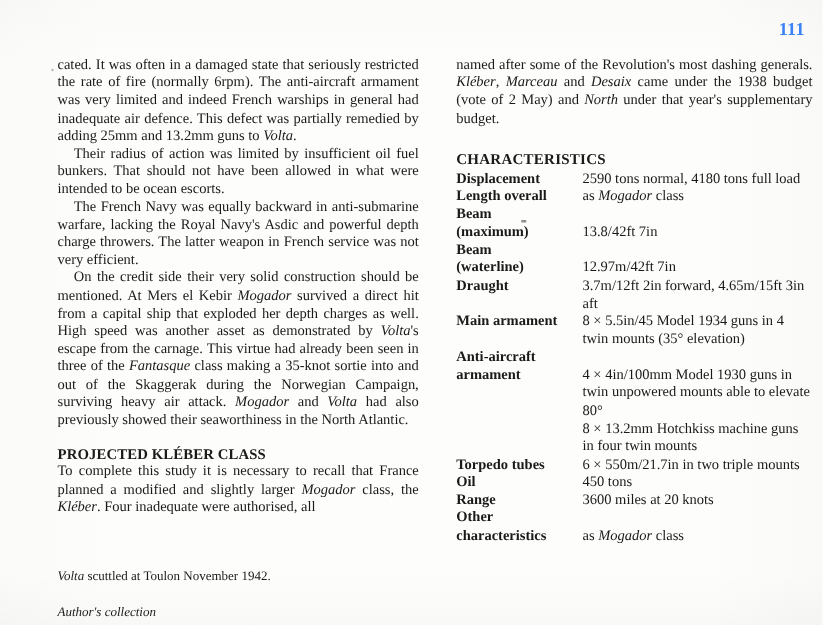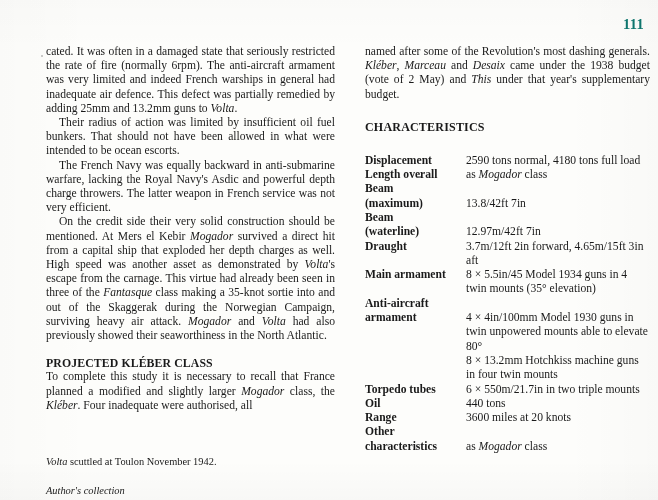--- a/index.html
+++ b/index.html
@@ -31,21 +31,21 @@
     pointer-events: none;
   }
 
   .folio {
     position: absolute;
     top: 16px;
     right: 14px;
     font-weight: bold;
     font-size: 14.5px;
     letter-spacing: 0.3px;
-    color: #0f766e;
+    color: #3b82f6;
   }
 
   .col {
     position: absolute;
     top: 45px;
     font-size: 11.6px;
     line-height: 14.2px;
   }
   .col-left {
     left: 46px;
@@ -81,21 +81,21 @@
     margin: 0 0 0 0;
     font-size: 12px;
     line-height: 15px;
     font-weight: bold;
     letter-spacing: 0.2px;
   }
 
   .spec-table {
     border-collapse: collapse;
     width: 100%;
-    margin-top: 19px;
+    margin-top: 1px;
   }
   .spec-table td {
     vertical-align: top;
     padding: 0 0 0 0;
     font-size: 11.6px;
     line-height: 14.3px;
   }
   .spec-label {
     width: 97px;
     font-weight: bold;
@@ -167,21 +167,21 @@
     <p class="para"><span>To complete this study it is necessary to recall that France planned a modified and slightly larger </span><i>Mogador</i><span> class, the </span><i>Kléber</i><span>. Four inadequate were authorised, all</span></p>
   </div>
 
   <div class="caption">
     <span><i>Volta</i><span> scuttled at Toulon November 1942.</span></span>
     <span class="credit">Author's collection</span>
   </div>
 
   <div class="col col-right">
 
-    <p class="para"><span>named after some of the Revolution's most dashing generals. </span><i>Kléber</i><span>, </span><i>Marceau</i><span> and </span><i>Desaix</i><span> came under the 1938 budget (vote of 2 May) and </span><i>This</i><span> under that year's supplementary budget.</span></p>
+    <p class="para"><span>named after some of the Revolution's most dashing generals. </span><i>Kléber</i><span>, </span><i>Marceau</i><span> and </span><i>Desaix</i><span> came under the 1938 budget (vote of 2 May) and </span><i>North</i><span> under that year's supplementary budget.</span></p>
 
     <div style="height:18px"></div>
 
     <h2 class="char-head">CHARACTERISTICS</h2>
 
     <table class="spec-table">
       <tbody>
         <tr>
           <td class="spec-label">Displacement</td>
           <td class="spec-value">2590 tons normal, 4180 tons full load</td>
@@ -212,21 +212,21 @@
           <td class="spec-label">Anti-aircraft
 armament</td>
           <td class="spec-value"><span style="display:block;height:14.3px"></span><span>4 × 4in/100mm Model 1930 guns in twin unpowered mounts able to elevate 80°</span><span class="sub">8 × 13.2mm Hotchkiss machine guns in four twin mounts</span></td>
         </tr>
         <tr>
           <td class="spec-label">Torpedo tubes</td>
           <td class="spec-value">6 × 550m/21.7in in two triple mounts</td>
         </tr>
         <tr>
           <td class="spec-label">Oil</td>
-          <td class="spec-value">440 tons</td>
+          <td class="spec-value">450 tons</td>
         </tr>
         <tr>
           <td class="spec-label">Range</td>
           <td class="spec-value">3600 miles at 20 knots</td>
         </tr>
         <tr>
           <td class="spec-label">Other
 characteristics</td>
           <td class="spec-value"><span style="display:block;height:14.3px"></span><span>as </span><i>Mogador</i><span> class</span></td>
         </tr>

